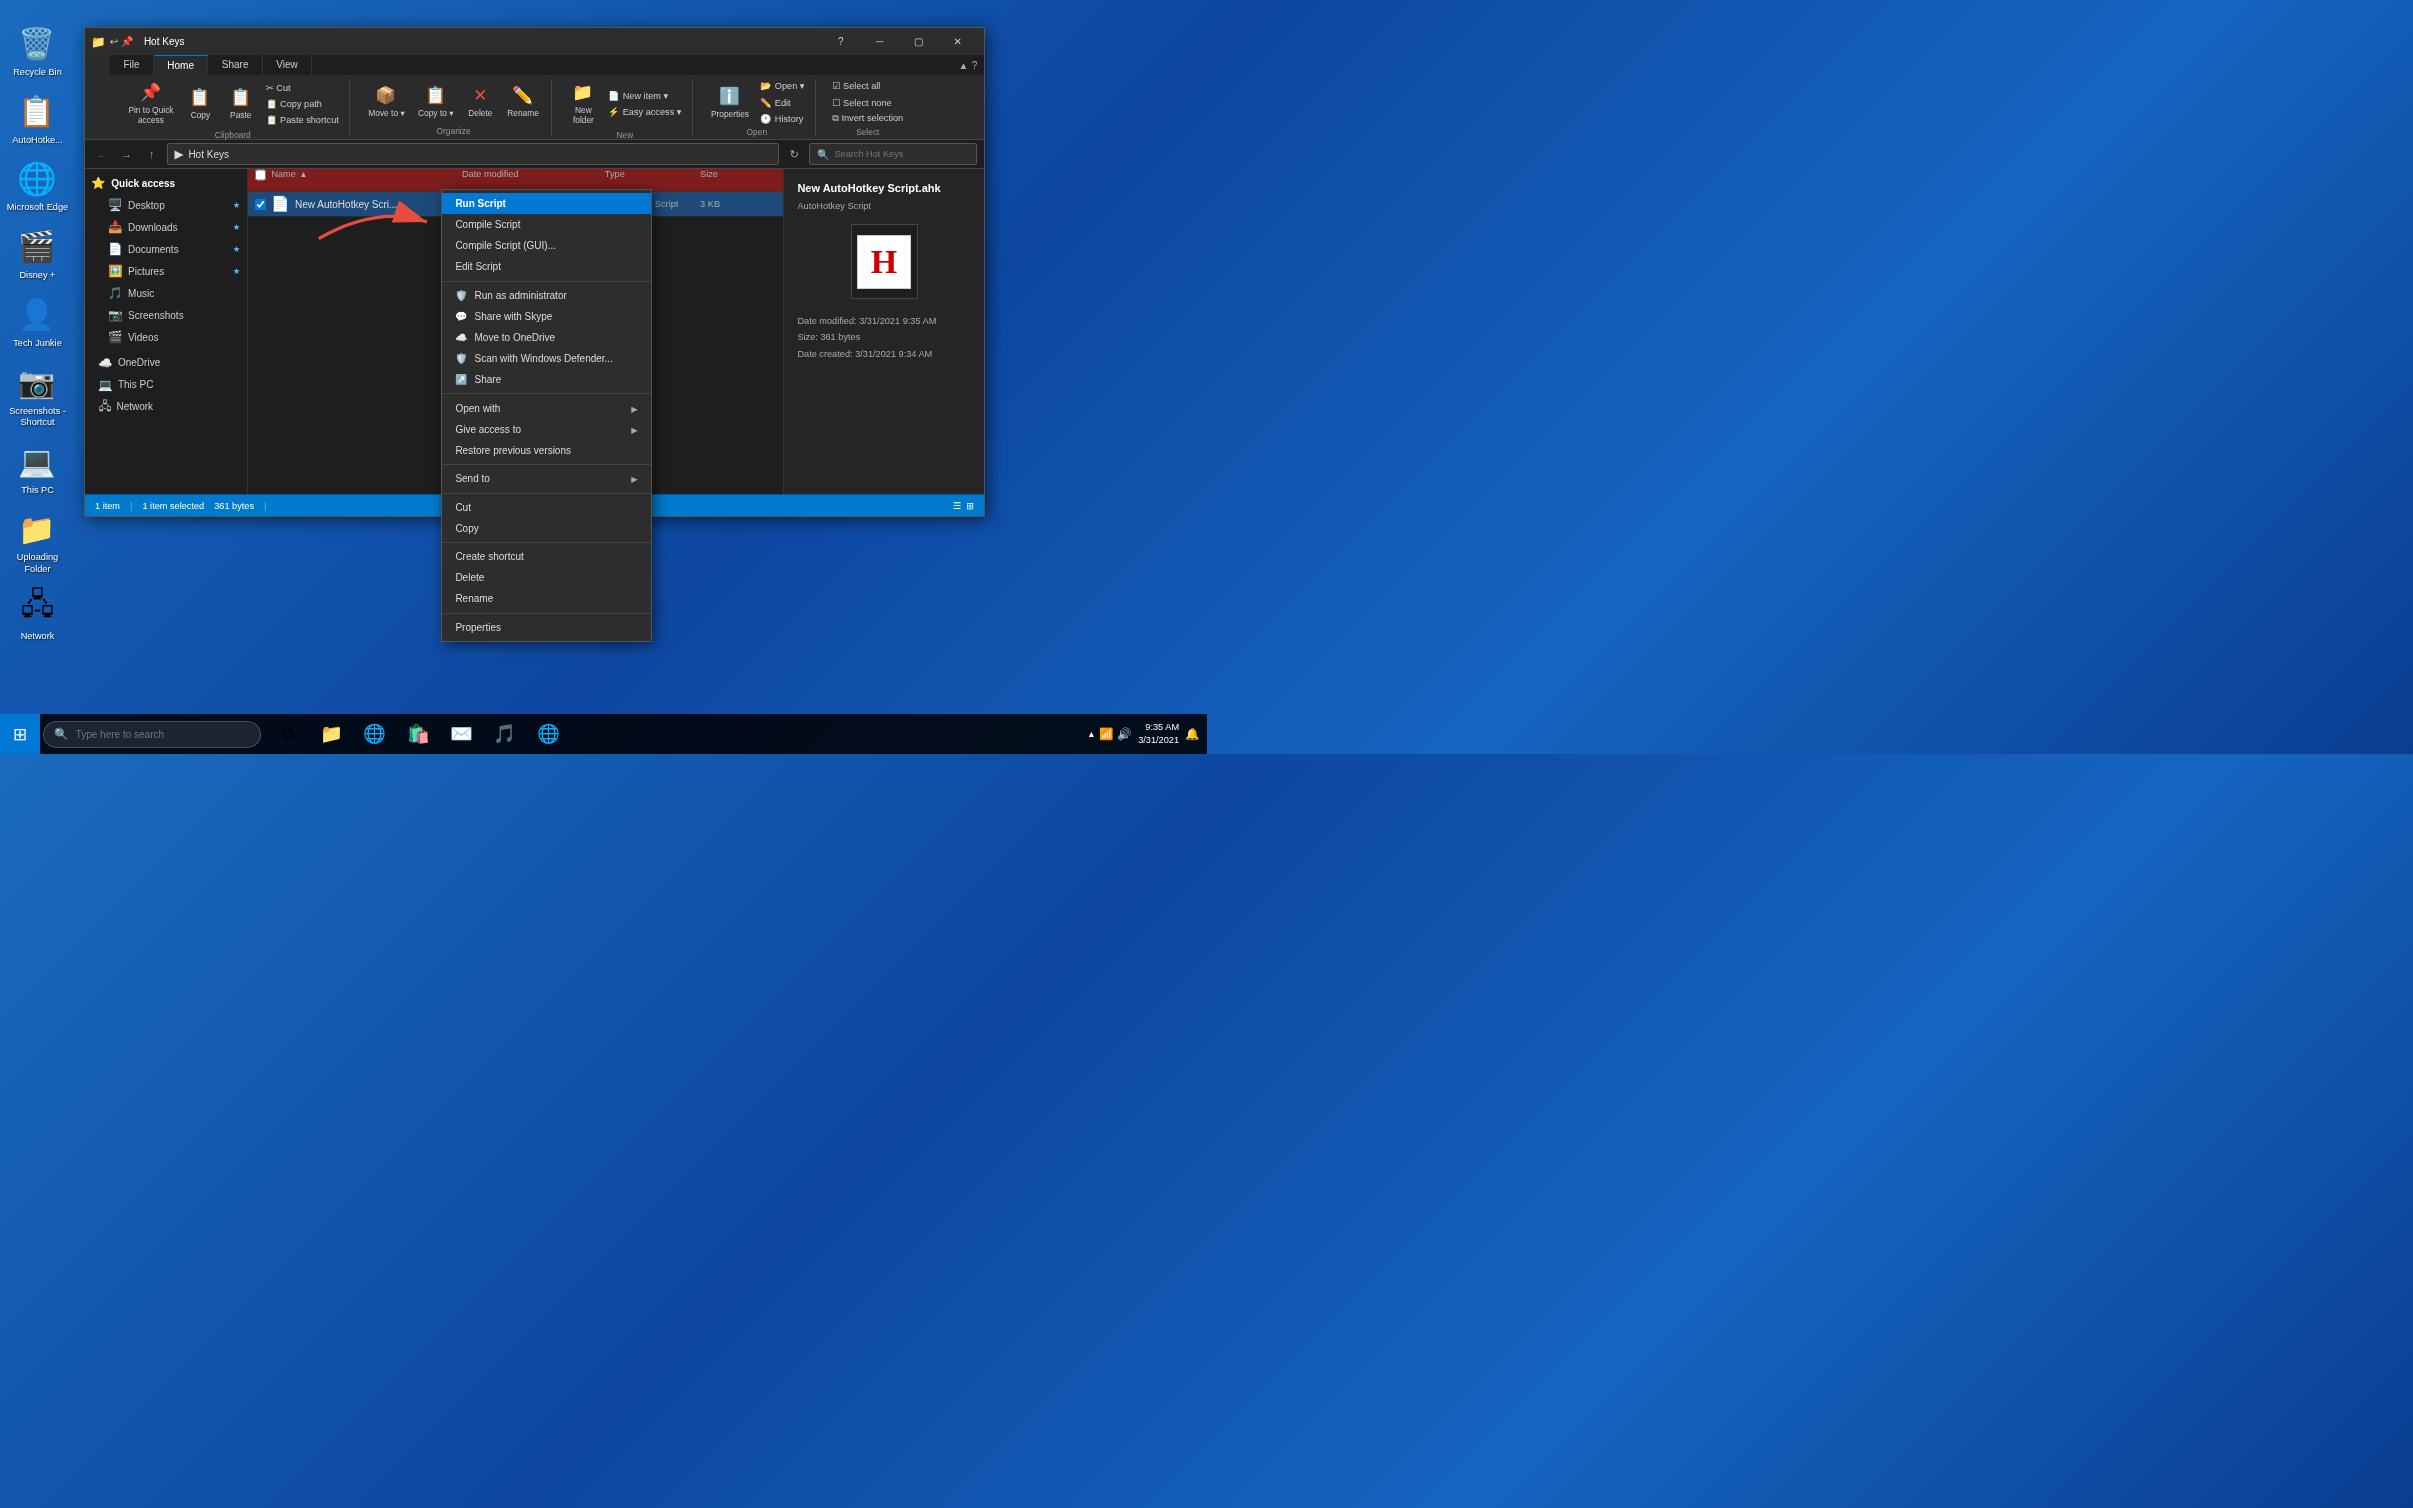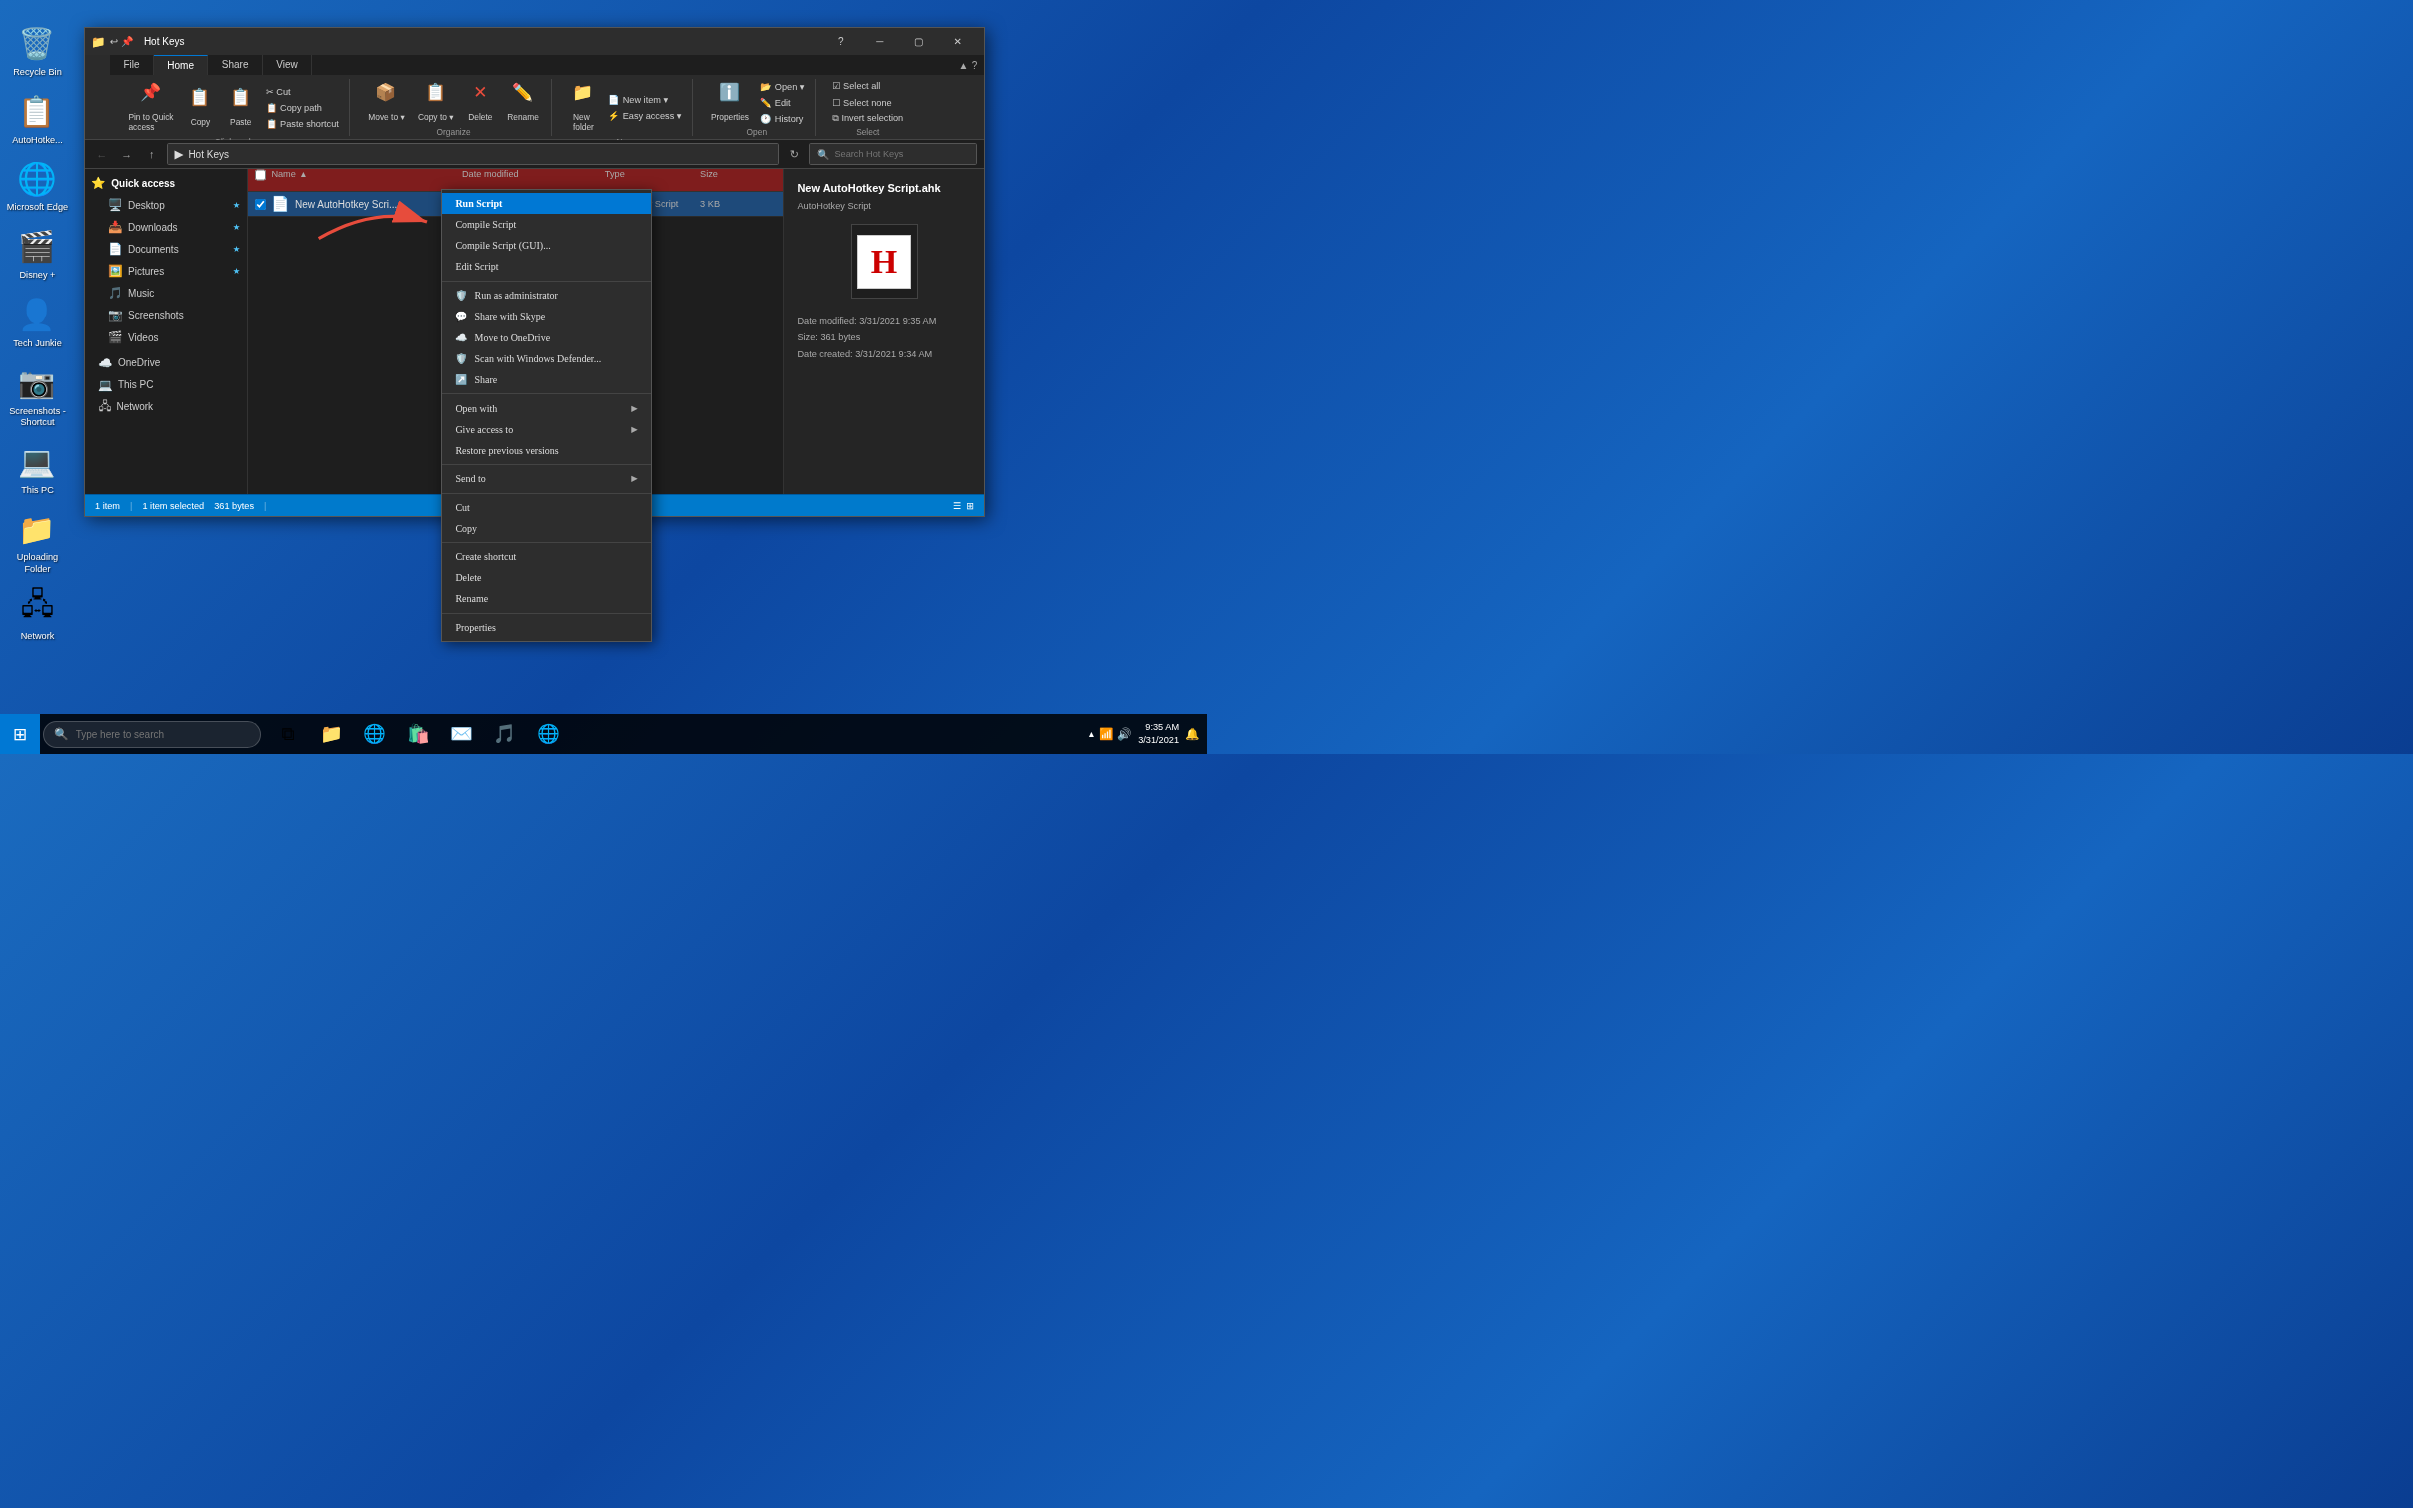--- a/index.html
+++ b/index.html
@@ -214,21 +214,21 @@
     .ribbon-btn {
       display: flex;
       flex-direction: column;
       align-items: center;
       padding: 3.4px 5px;
       cursor: pointer;
       border-radius: 2.5px;
       min-width: 37px;
     }
     .ribbon-btn .btn-icon { font-size: 17px; color: #ddd; }
-    .ribbon-btn .btn-label { font-size: 8.4px; color: #ccc; margin-top: 9px; white-space: nowrap; }
+    .ribbon-btn .btn-label { font-size: 8.4px; color: #ccc; margin-top: 2px; white-space: nowrap; text-align: center; }
     .ribbon-btn-small {
       display: flex;
       align-items: center;
       gap: 3.4px;
       padding: 1.7px 3.4px;
       cursor: pointer;
       border-radius: 1.7px;
       font-size: 9.2px;
       color: #ccc;
     }
@@ -415,28 +415,27 @@
       left: 441px;
       width: 211px;
       background: #2d2d2d;
       border: 0.8px solid #555;
       box-shadow: 3.4px 3.4px 13.4px rgba(0,0,0,0.6);
       z-index: 500;
       padding: 3.4px 0;
     }
     .ctx-item {
       display: flex;
-      align-items: flex-start;
+      align-items: flex-end;
       padding: 5px 13.4px;
       font-size: 10px;
       color: #ddd;
       cursor: pointer;
       gap: 6.7px;
       justify-content: space-between;
-      font-family: Liberation Serif, serif;
     }
     .ctx-item.highlighted { background: #0078d4; color: white; font-weight: 600; }
     .ctx-separator { height: 0.8px; background: #444; margin: 3.4px 0; }
     .ctx-item-left { display: flex; align-items: center; gap: 6.7px; }
     .ctx-arrow { font-size: 8.4px; color: #aaa; }
 
     
     .arrow-annotation {
       position: absolute;
       top: 197px;

